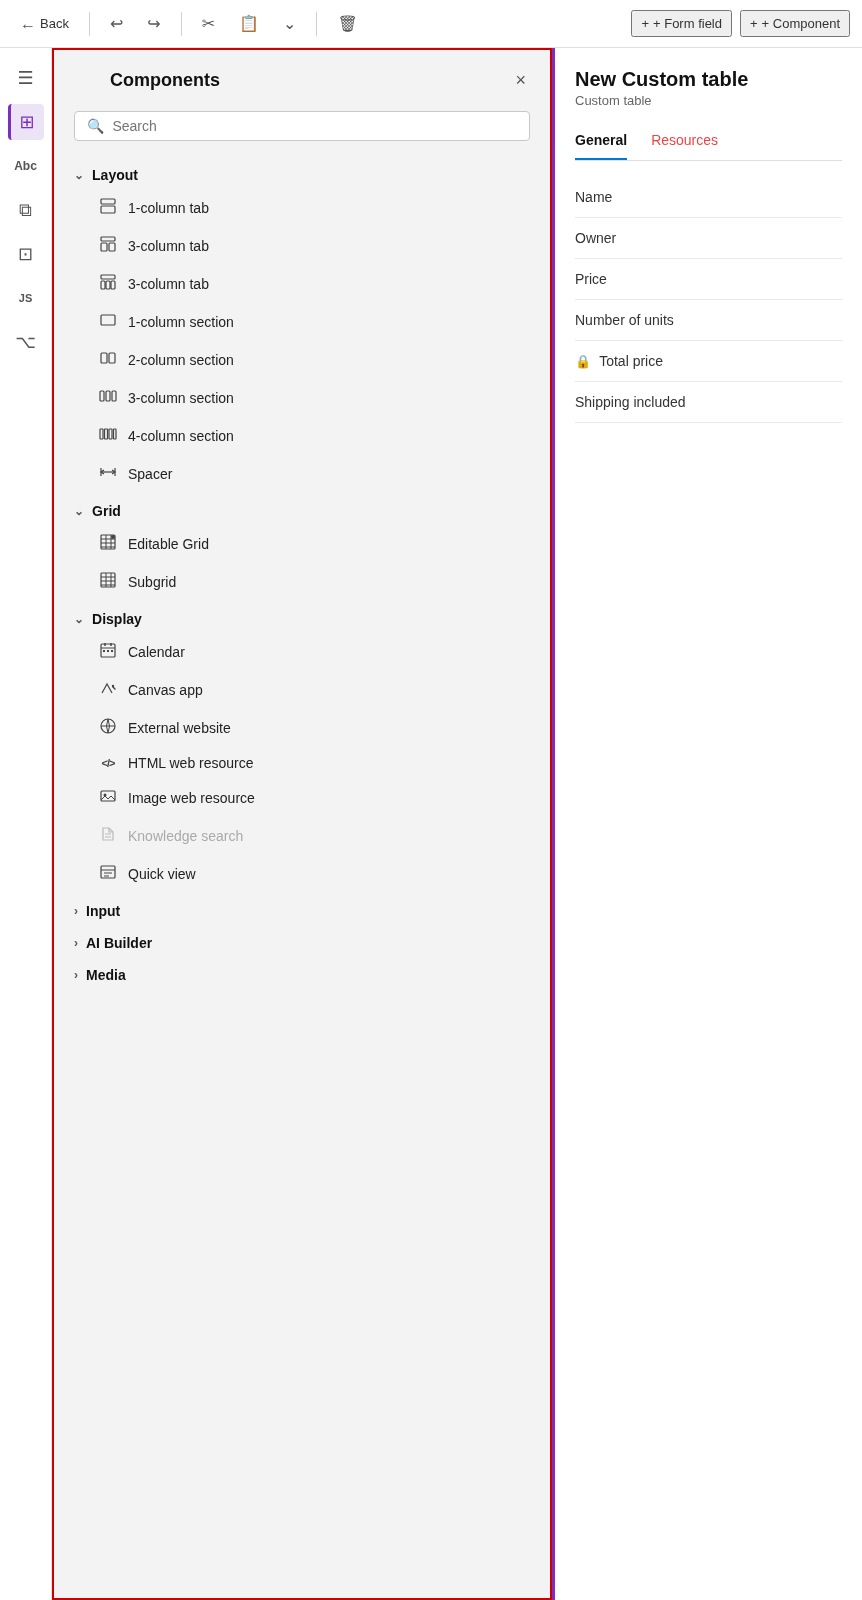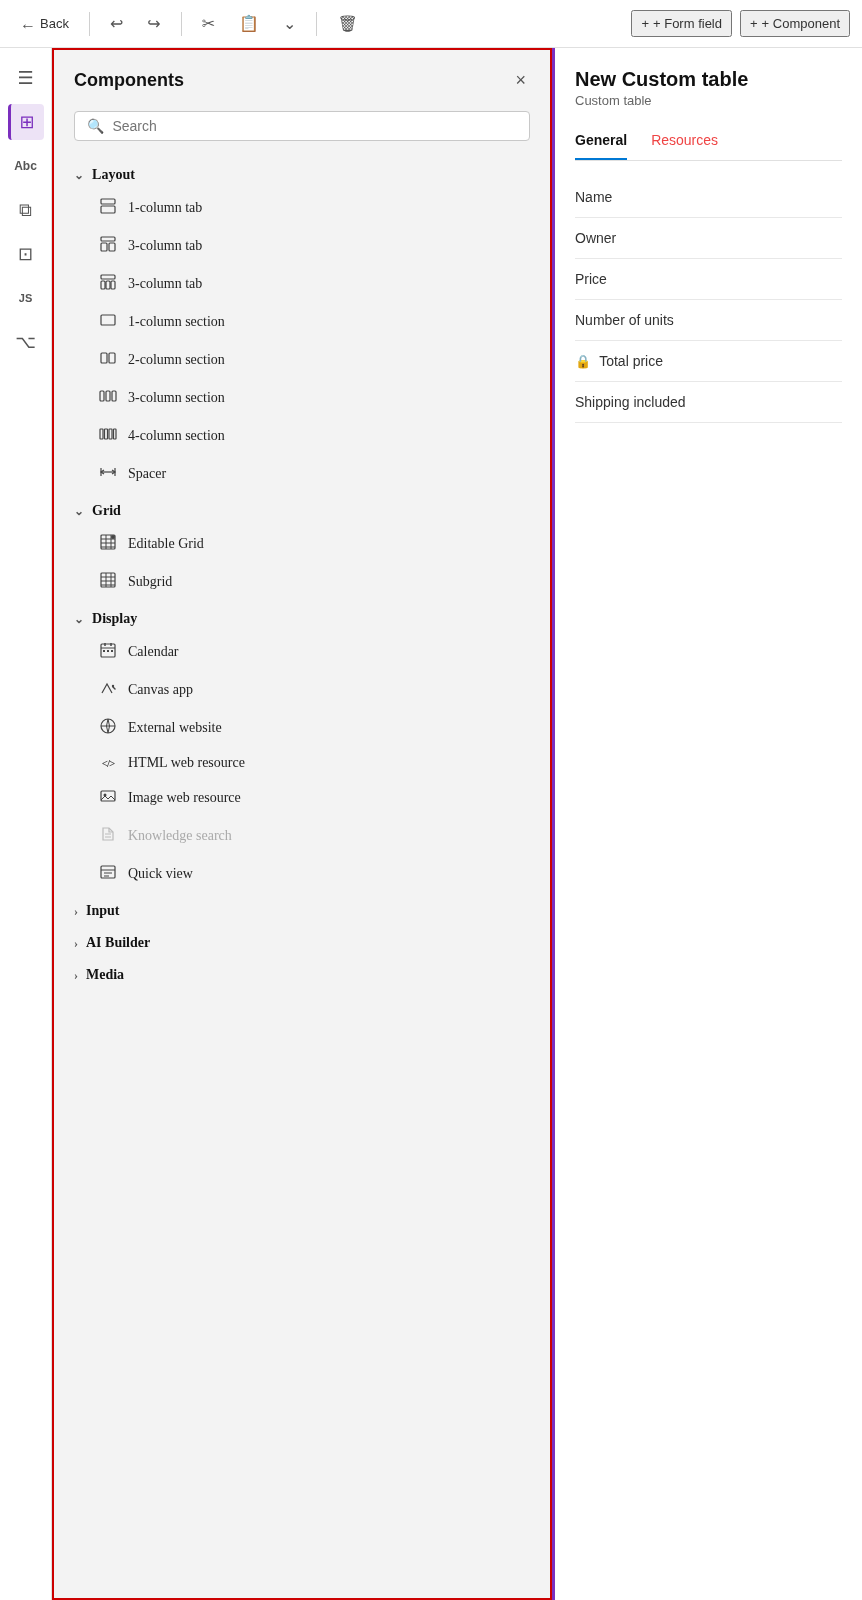--- a/index.html
+++ b/index.html
@@ -97,20 +97,21 @@
     .panel-header {
       display: flex;
       align-items: center;
       justify-content: space-between;
       padding: 16px 20px 8px 20px;
     }
     .panel-title {
       font-size: 18px;
       font-weight: 600;
       color: #111;
+      margin-left: 36px;
     }
     .panel-close {
       cursor: pointer;
       font-size: 18px;
       color: #555;
       border: none;
       background: none;
       padding: 4px;
       border-radius: 4px;
     }
@@ -134,21 +135,20 @@
       color: #333;
       background: transparent;
       flex: 1;
     }
 
     
     .component-list {
       flex: 1;
       overflow-y: auto;
       padding: 0 20px 20px 20px;
-      font-family: Liberation Serif, serif;
     }
 
     
     .category-header {
       display: flex;
       align-items: center;
       gap: 8px;
       padding: 10px 0 6px 0;
       cursor: pointer;
       font-size: 14px;

